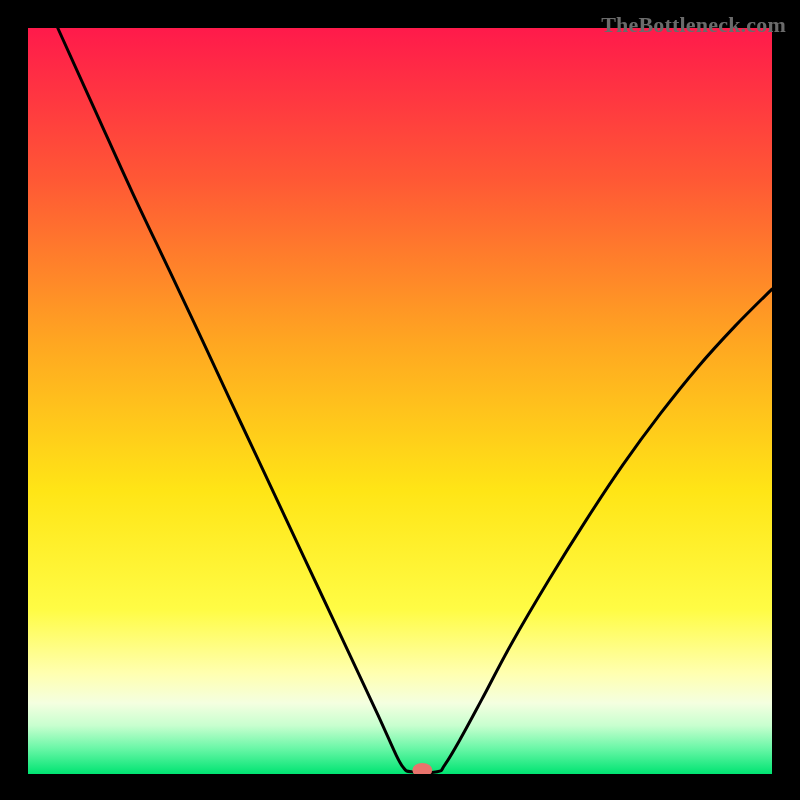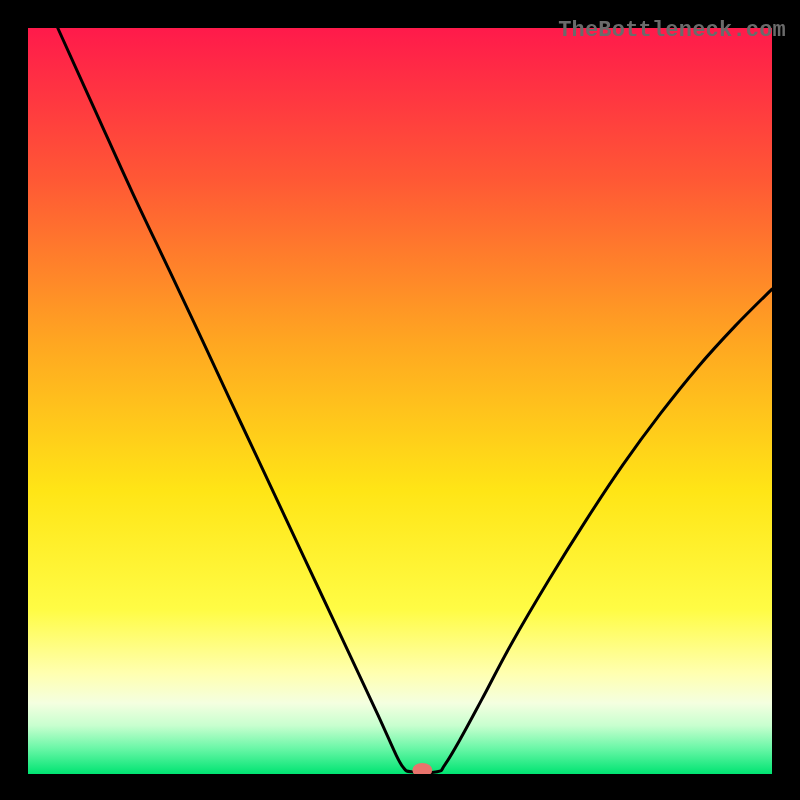--- a/index.html
+++ b/index.html
@@ -11,23 +11,23 @@
     overflow: hidden;
   }
   .frame {
     position: relative;
     width: 800px;
     height: 800px;
     background: #000;
   }
   .watermark {
     position: absolute;
-    top: 18px;
+    top: 12px;
     right: 14px;
-    font-family: Liberation Mono, monospace;
+    font-family: Liberation Serif, serif;
     font-size: 22px;
     font-weight: 600;
     color: #6b6b6b;
     letter-spacing: 0.2px;
     z-index: 10;
   }
   svg {
     display: block;
   }
 </style>

